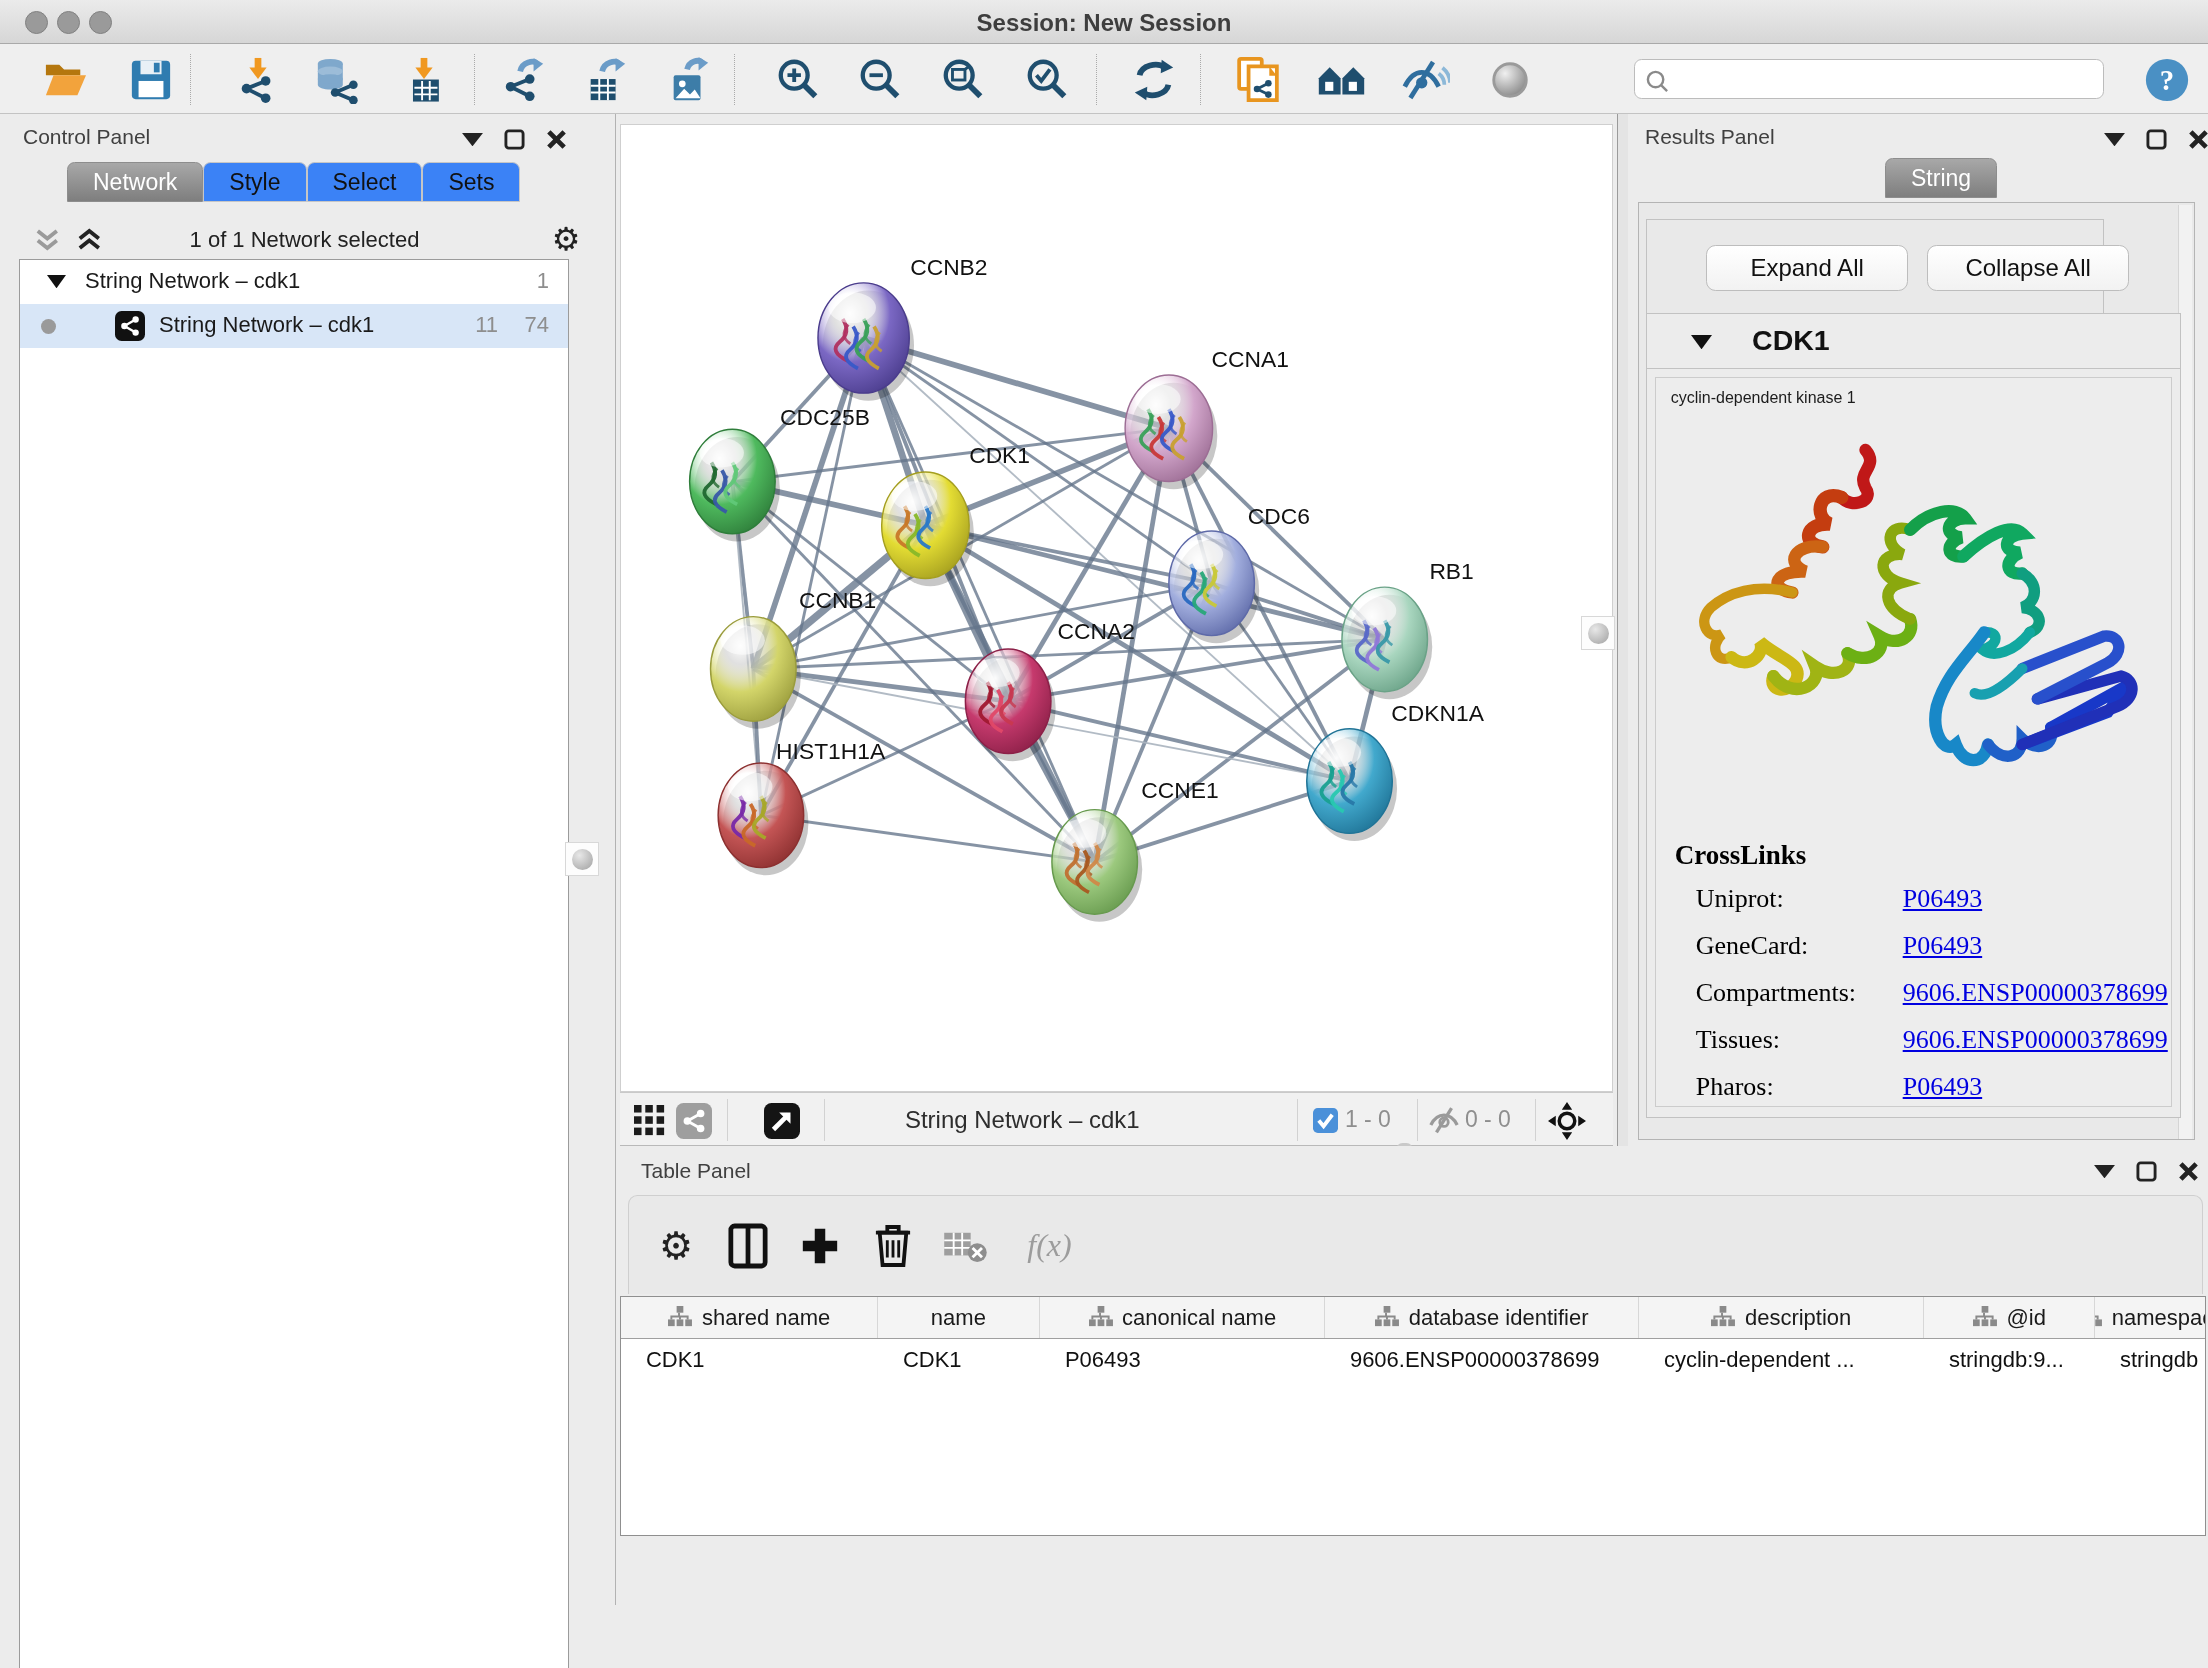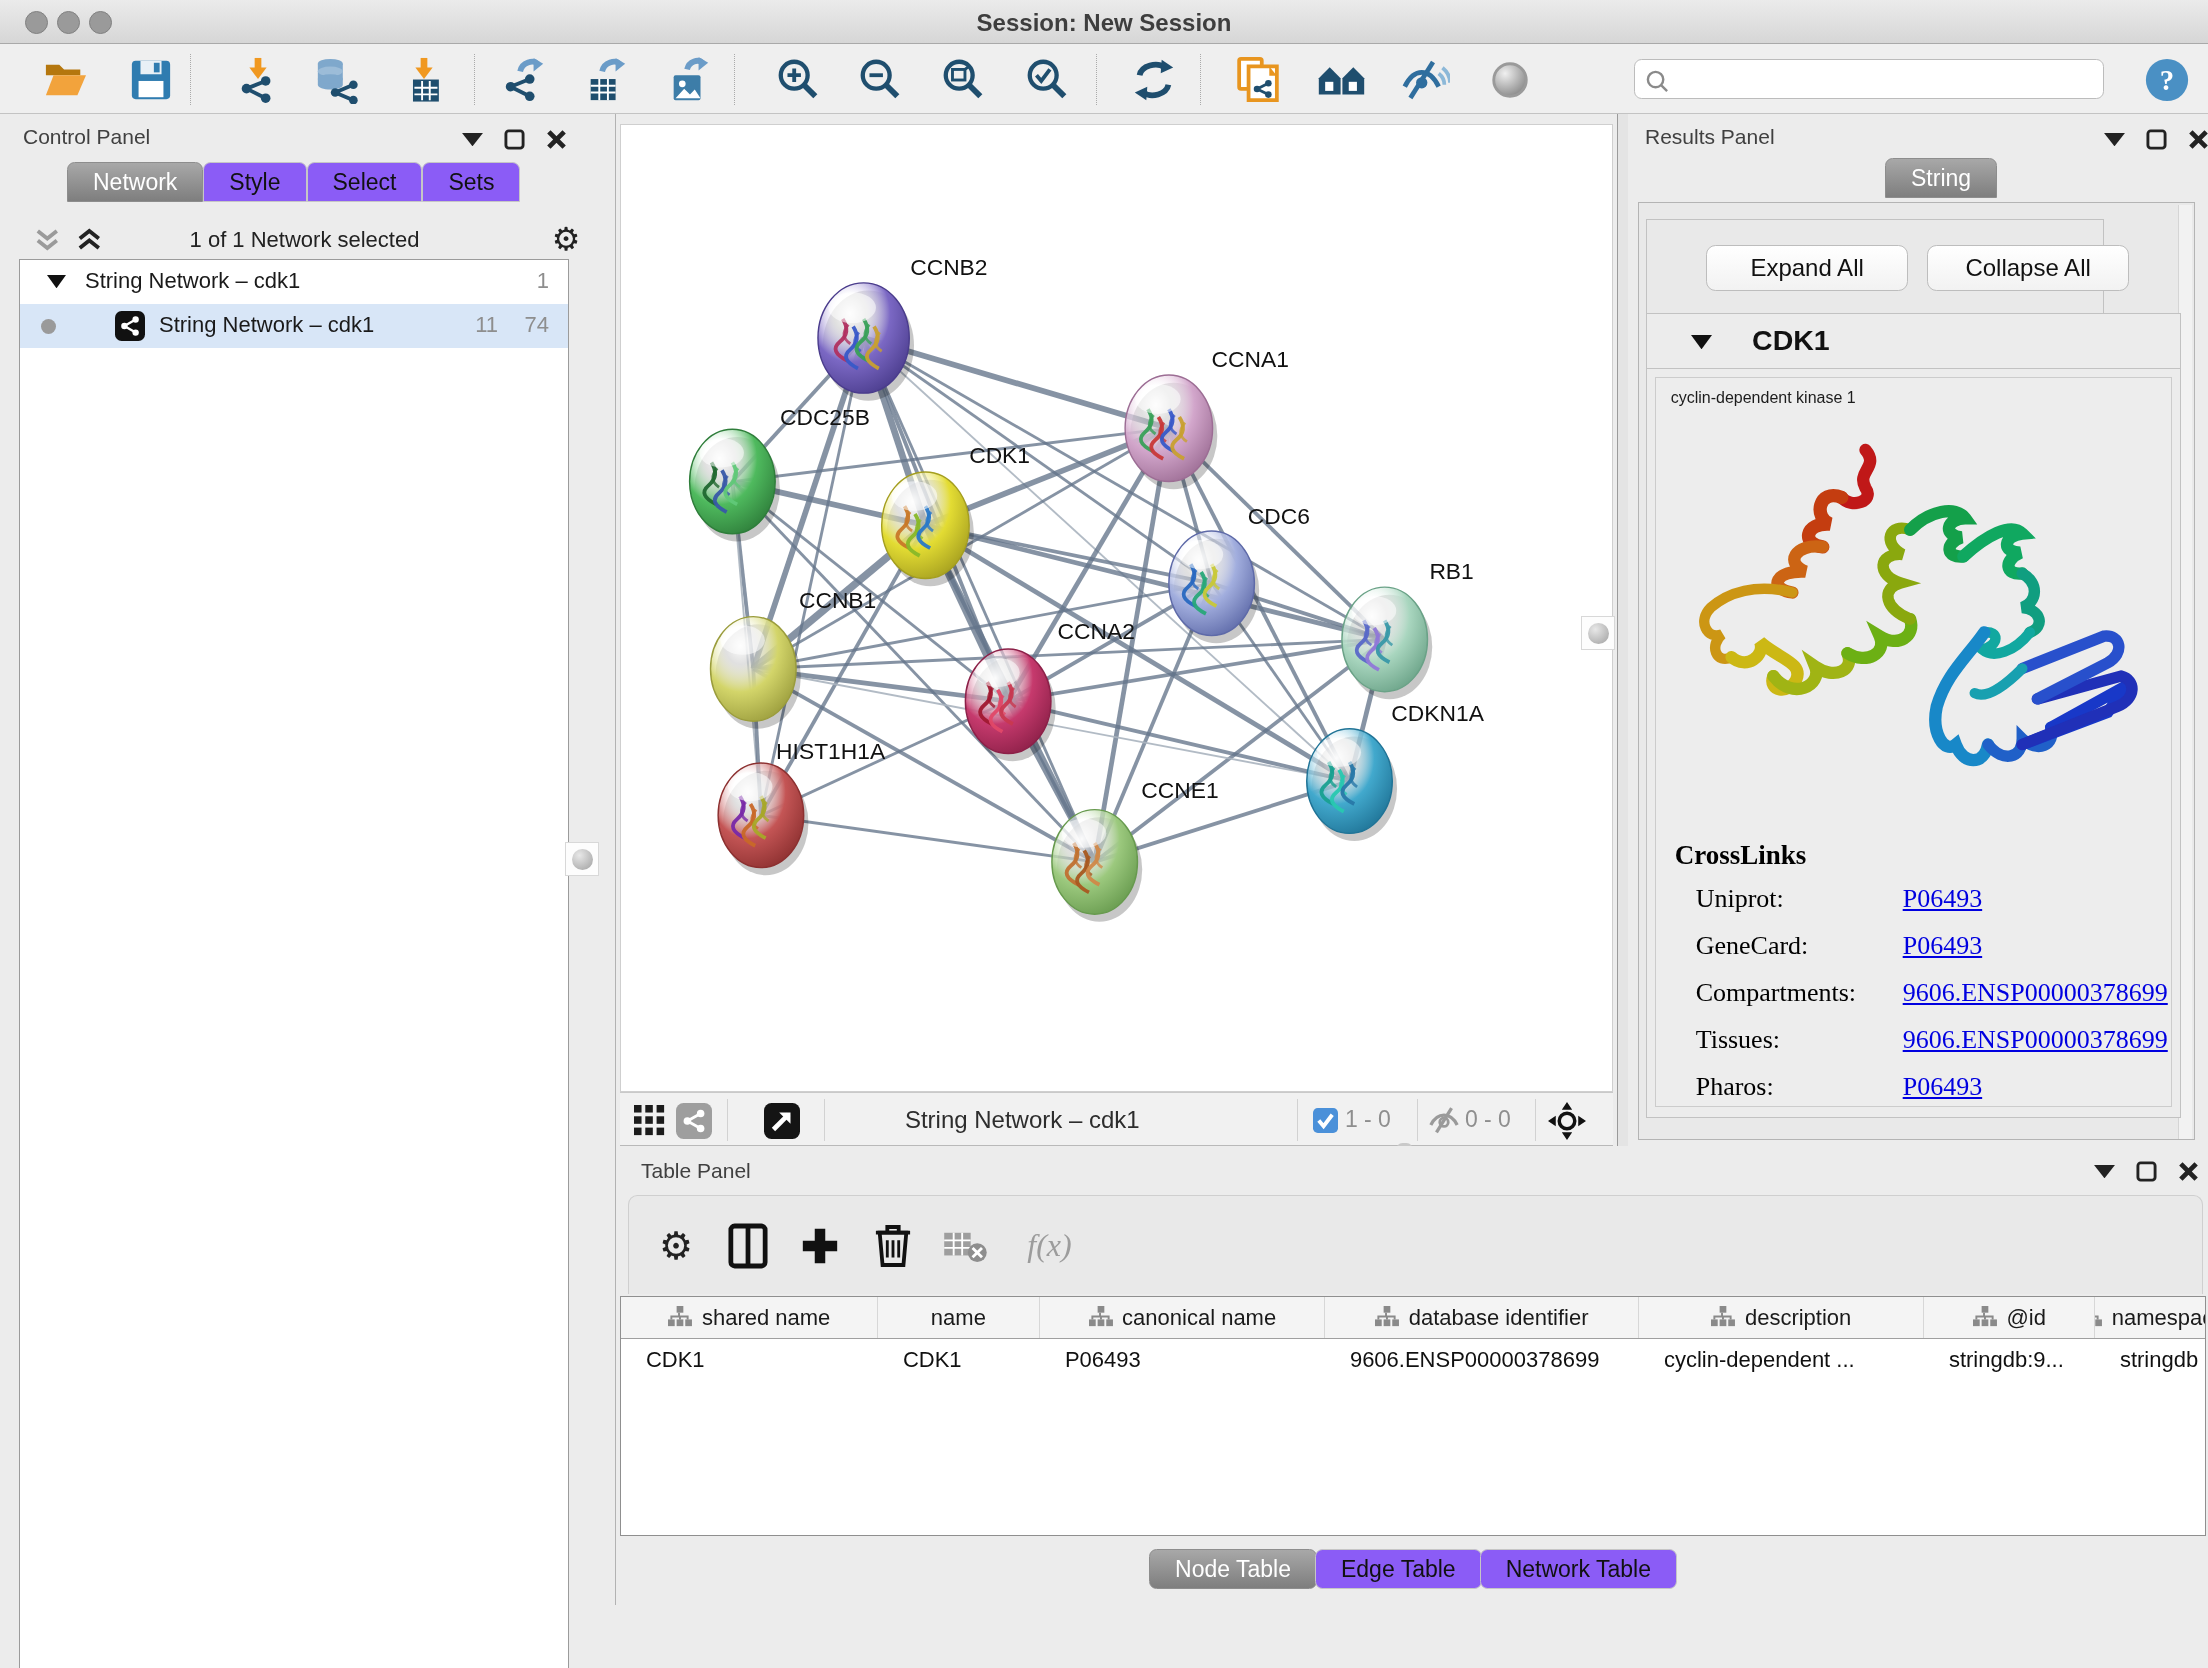--- a/index.html
+++ b/index.html
@@ -21,21 +21,21 @@
   .tb { position:absolute; top:11.4px; width:49px; height:49px; display:flex; align-items:center; justify-content:center; }
   .tbsep { position:absolute; top:9.5px; width:0; height:51px; border-left:1.9px dotted #aaa; }
   #search-box { position:absolute; left:1634px; top:15px; width:470px; height:40px;
     background:#fff; border:1px solid #bcbcbc; border-radius:7.6px; }
   #search-box svg { position:absolute; left:9.5px; top:8.6px; }
 
   
   .panel-title { font-size:21px; color:#404040; }
   .panel-btns { position:absolute; display:flex; gap:21px; align-items:center; }
   .tab { display:inline-block; padding:5.7px 25px; font-size:23px; color:#111;
-    background:#8b5cf6; border:1px solid #c6c6c6; border-bottom:1px solid #c6c6c6; border-radius:7.6px 7.6px 0 0; }
+    background:#3b82f6; border:1px solid #c6c6c6; border-bottom:1px solid #c6c6c6; border-radius:7.6px 7.6px 0 0; }
   .tab.sel { background:linear-gradient(#a8a8a8,#7e7e7e); color:#fff; border-color:#8d8d8d; }
 
   
   #control-panel { position:absolute; left:0; top:114px; width:616px; height:1491px; background:#ececec; border-right:1.9px solid #b2b2b2; }
   #cp-titlerow { position:absolute; left:23px; top:11.4px; }
   #cp-tabs { position:absolute; left:67px; top:48px; }
   #cp-selrow { position:absolute; left:21px; top:105px; width:567px; height:42px; }
   #cp-selrow .count { position:absolute; left:0; right:0; text-align:center; top:7.6px; font-size:22px; color:#222; }
   #cp-tree { position:absolute; left:19px; top:145px; width:550px; height:1427px; background:#fff; border:1.9px solid #9b9b9b; }
   .tree-row { position:relative; width:100%; height:44px; font-size:22px; color:#1a1a1a; }
@@ -895,18 +895,17 @@
           <div class="td" style="width: 257px;">CDK1</div>
           <div class="td" style="width: 162px;">CDK1</div>
           <div class="td" style="width: 285px;">P06493</div>
           <div class="td" style="width: 314px;">9606.ENSP00000378699</div>
           <div class="td" style="width: 285px;">cyclin-dependent ...</div>
           <div class="td" style="width: 171px;">stringdb:9...</div>
           <div class="td" style="width: 114px;">stringdb</div>
         </div>
 
     </div>
-    <div id="tp-tabs"><span class="tab sel" style="border-radius: 7.6px; margin: 0px -1px;">Node Table</span><span class="tab" style="border-radius: 7.6px; margin: 0px -1px;">Edge Table</span><span class="tab" style="border-radius: 7.6px; margin: 0px -1px;">Network Table</span></div>
   </div>
 
 
 </div>
 
 
 </body></html>

